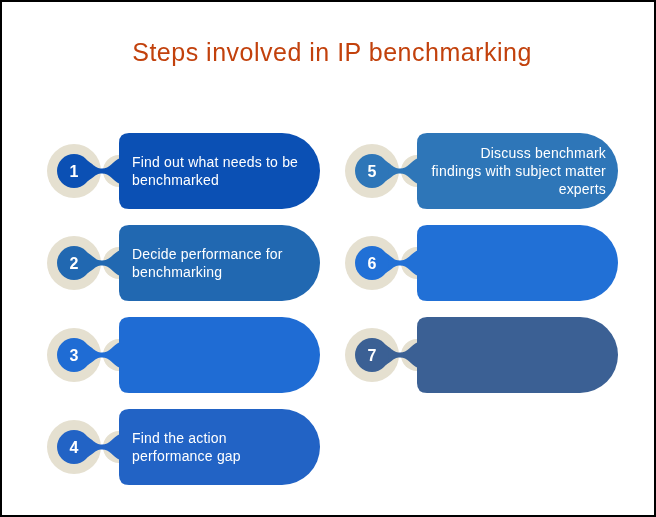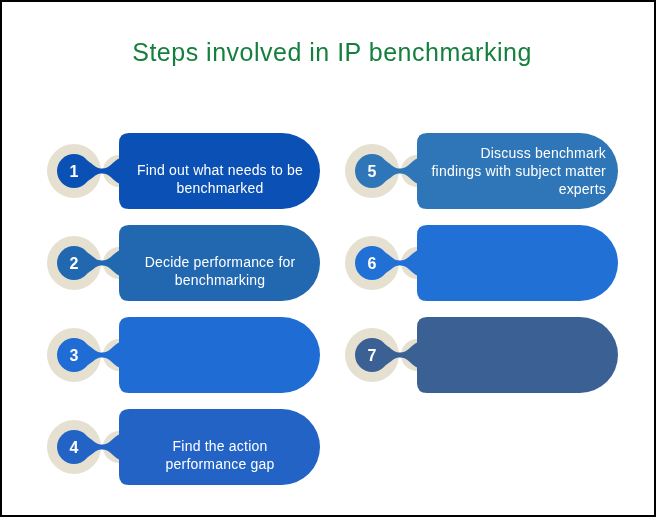--- a/index.html
+++ b/index.html
@@ -12,21 +12,21 @@
     overflow:hidden;
     font-family:"Liberation Sans", sans-serif;
   }
   .title{
     position:absolute;
     top:36px;left:8px;right:0;
     text-align:center;
     font-size:25px;
     font-weight:500;
     letter-spacing:0.5px;
-    color:#15803d;
+    color:#c2410c;
   }
   .step{
     position:absolute;
     width:300px;height:86px;
   }
   .col-left{left:40px;}
   .col-right{left:338px;}
   .row-1{top:126px;}
   .row-2{top:218px;}
   .row-3{top:310px;}
@@ -36,21 +36,21 @@
     position:absolute;
     top:5px;height:76px;
     left:90px;width:176px;
     display:flex;align-items:center;
     color:#ffffff;
     font-size:14px;
     font-weight:500;
     line-height:1.3;
     letter-spacing:0.2px;
   }
-  .step-label.align-left{justify-content:flex-start;text-align:center;margin-top:8px;}
+  .step-label.align-left{justify-content:flex-start;text-align:left;}
   .step-label.align-center{justify-content:center;text-align:right;}
   .step-num{
     font-size:16px;
     font-weight:bold;
     fill:#ffffff;
   }
 </style>
 </head>
 <body>
 

